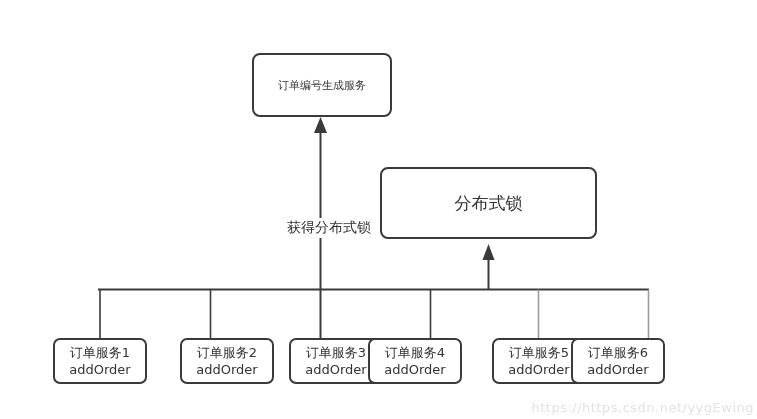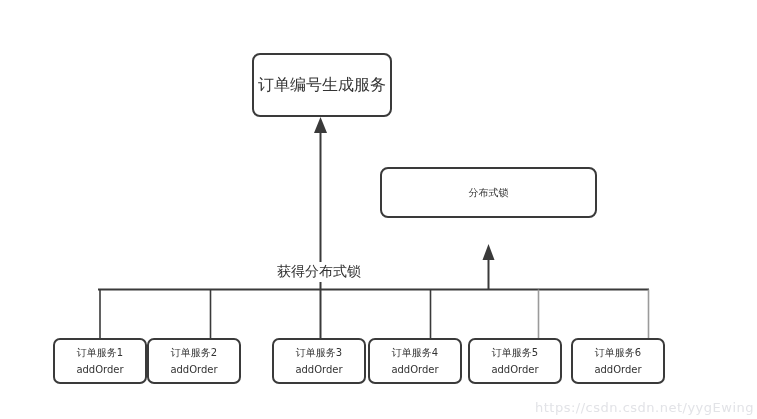--- a/index.html
+++ b/index.html
@@ -17,29 +17,29 @@
   .wires{position:absolute;left:0;top:0;width:757px;height:419px;}
   .ln{stroke:var(--line);stroke-width:2;fill:none;}
   .ln-thin{stroke:var(--line);stroke-width:1.6;fill:none;}
   .ln-light{stroke:var(--line-light);stroke-width:1.6;fill:none;}
   .arrowhead{fill:var(--line);stroke:none;}
   .node{
     position:absolute;background:#ffffff;border:2px solid var(--box-border);
     display:flex;align-items:center;justify-content:center;text-align:center;
     box-sizing:border-box;
   }
-  .node-top{left:252px;top:53px;width:140px;height:64px;border-radius:8px;font-size:16px;}
-  .node-lock{left:380px;top:167px;width:217px;height:51px;border-radius:8px;font-size:10px;}
+  .node-top{left:252px;top:53px;width:140px;height:64px;border-radius:8px;font-size:11px;}
+  .node-lock{left:380px;top:167px;width:217px;height:72px;border-radius:8px;font-size:17px;}
   .svc{
-    top:338px;width:94px;height:46px;border-radius:7px;font-size:10px;line-height:17px;
+    top:338px;width:94px;height:46px;border-radius:7px;font-size:13px;line-height:17px;
     flex-direction:column;
   }
   .edge-label{
     position:absolute;left:277px;top:218px;width:94px;background:#ffffff;
-    font-size:14px;text-align:left;padding:1px 0;margin-top:44px;
+    font-size:14px;text-align:right;padding:1px 0;
   }
   .watermark{
     position:absolute;right:3px;bottom:4px;font-size:13px;color:var(--watermark);
     letter-spacing:0.5px;
   }
 </style>
 </head>
 <body>
 
 <div class="stage">
@@ -68,36 +68,36 @@
   <div class="node node-lock">
     <span>分布式锁</span>
   </div>
 
   <div class="edge-label">获得分布式锁</div>
 
   <div class="node svc" style="left:53px">
     <div>订单服务1</div>
     <div>addOrder</div>
   </div>
-  <div class="node svc" style="left:147px">
+  <div class="node svc" style="left:180px">
     <div>订单服务2</div>
     <div>addOrder</div>
   </div>
-  <div class="node svc" style="left:272px">
+  <div class="node svc" style="left:289px">
     <div>订单服务3</div>
     <div>addOrder</div>
   </div>
   <div class="node svc" style="left:368px">
     <div>订单服务4</div>
     <div>addOrder</div>
   </div>
-  <div class="node svc" style="left:468px">
+  <div class="node svc" style="left:492px">
     <div>订单服务5</div>
     <div>addOrder</div>
   </div>
   <div class="node svc" style="left:571px">
     <div>订单服务6</div>
     <div>addOrder</div>
   </div>
 
-  <div class="watermark">https://csdn.csdn.net/yygEwing</div>
+  <div class="watermark">https://https.csdn.net/yygEwing</div>
 
 </div>
 
 </body></html>

